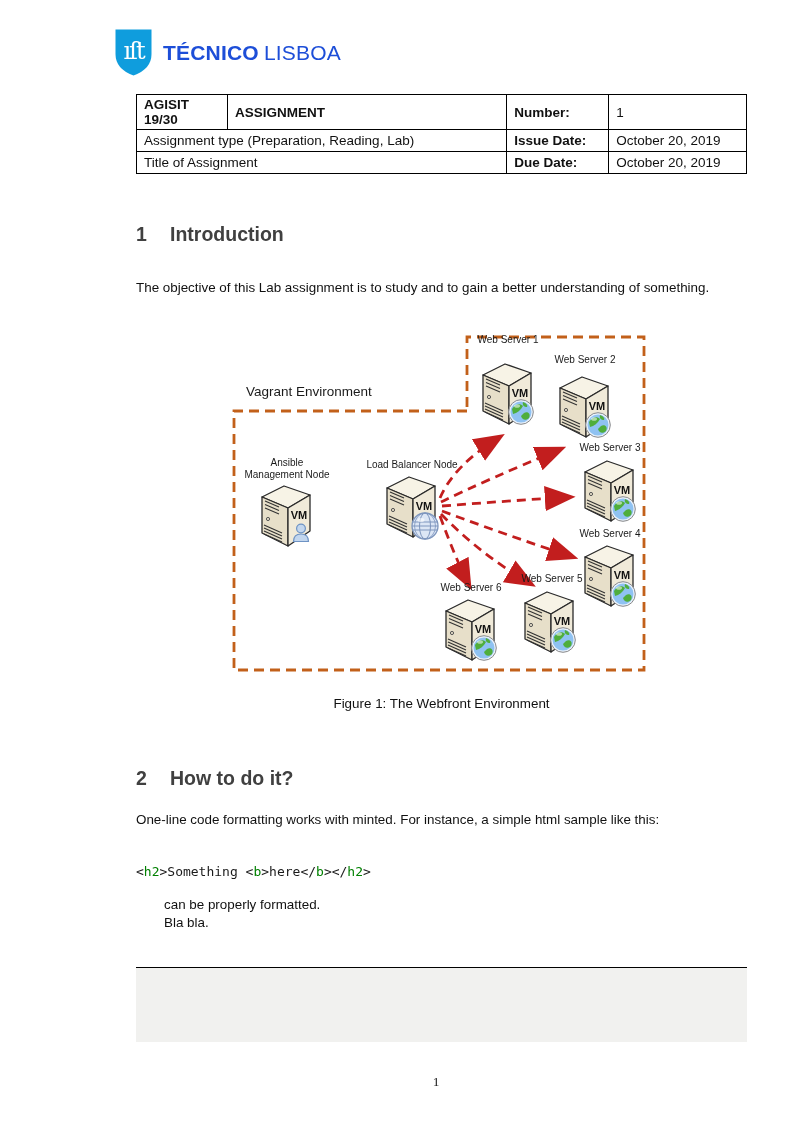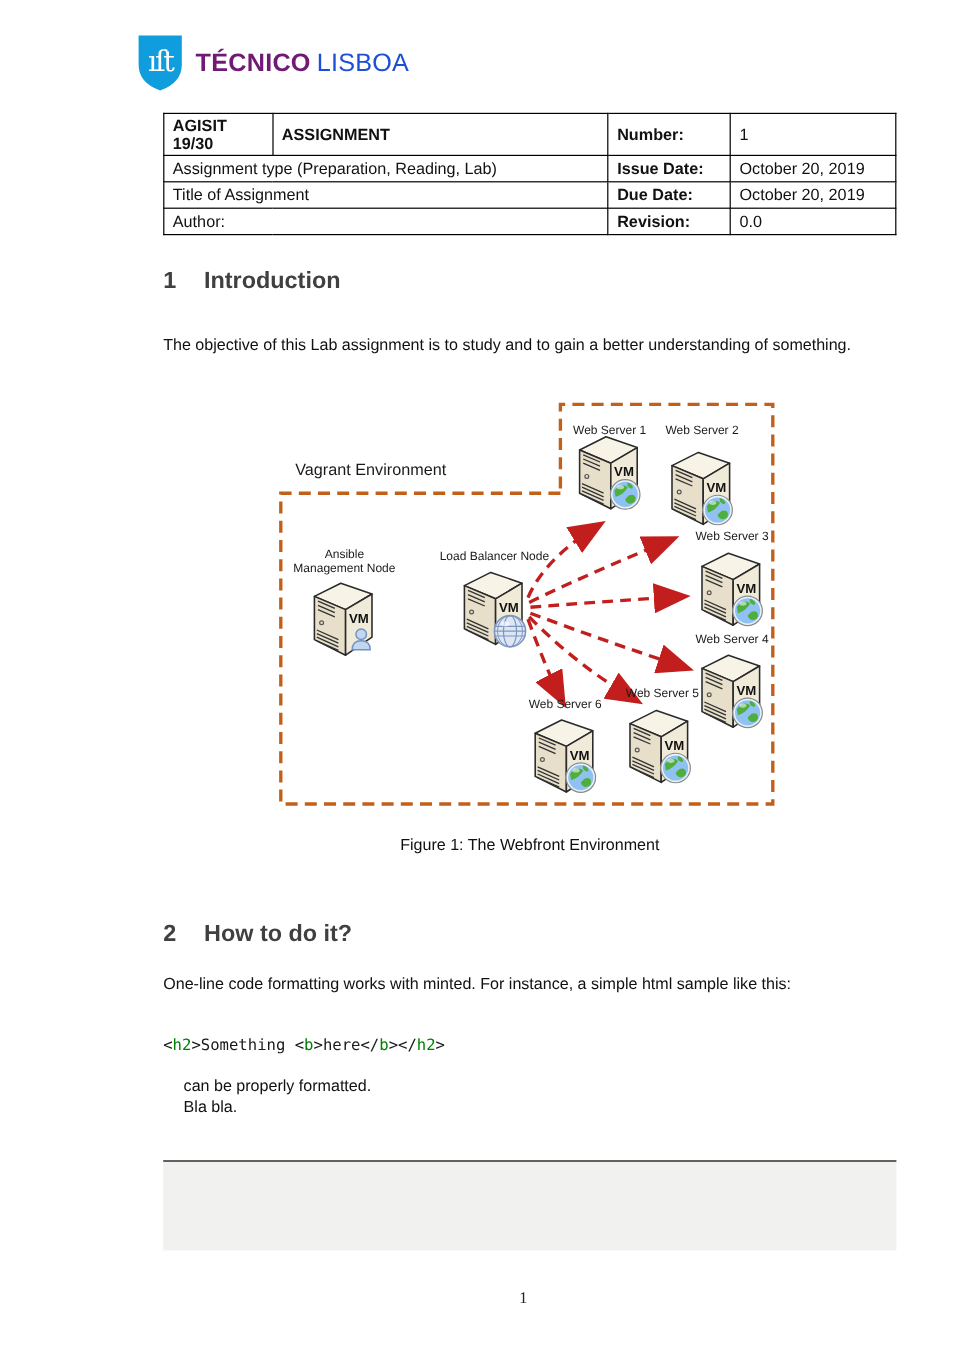--- a/index.html
+++ b/index.html
@@ -7,21 +7,21 @@
   .page {
     position:relative; width:716px; height:1123px; margin:0 auto;
     background:#ffffff; overflow:hidden;
     font-family:"Liberation Sans", sans-serif; color:#111;
   }
 
   
   .logo { position:absolute; left:75px; top:28px; display:flex; align-items:center; }
   .logo-shield { width:39px; height:49px; }
   .logo-text { margin-left:10px; font-size:21px; letter-spacing:.2px; }
-  .logo-text .bold  { font-weight:bold; color:#701a75; }
+  .logo-text .bold  { font-weight:bold; color:#1d4ed8; }
   .logo-text .light { font-weight:normal; color:#1d4ed8; margin-left:5px; }
 
   
   .head-table { position:absolute; left:97px; top:94px; width:611px;
     border-collapse:collapse; font-size:13.5px; }
   .head-table td { border:1.2px solid #000; padding:2px 7px; height:22px; vertical-align:middle; }
   .head-table td.b { font-weight:bold; }
 
   
   .sec-head { position:absolute; left:97px; font-size:19.5px; font-weight:bold; color:#404040; }
@@ -36,21 +36,21 @@
     white-space:nowrap; transform:translateX(-50%); text-align:center; }
   .env-label { position:absolute; left:110px; top:54px; font-size:13.5px; color:#1a1a1a; }
   .caption { position:absolute; left:97px; top:696px; width:611px;
     text-align:center; font-size:13.4px; color:#111; }
 
   
   .inline-code { position:absolute; left:97px; top:864px;
     font-family:"DejaVu Sans Mono", monospace; font-size:13px; }
   .tok-plain { color:#1a1a1a; }
   .tok-tag   { color:var(--c-tag,#008000); }
-  .indent-lines { position:absolute; left:114px; top:896px; font-size:13.4px; line-height:17.5px; }
+  .indent-lines { position:absolute; left:125px; top:896px; font-size:13.4px; line-height:17.5px; }
   .code-block { position:absolute; left:97px; top:967px; width:611px; height:75px;
     background:#f1f1ef; border-top:1.2px solid #000;
     font-family:"DejaVu Sans Mono", monospace; font-size:12.5px; font-style:italic;
     color:var(--c-comment,#408080); padding:8px 6px 0 4px; }
   .code-block .cline { line-height:24px; white-space:pre; }
 
   .page-num { position:absolute; left:0; top:1074px; width:794px; text-align:center;
     font-family:"Liberation Serif", serif; font-size:13.5px; color:#222; }
 </style>
 </head>
@@ -85,25 +85,20 @@
     <tr>
       <td colspan="2">Assignment type (Preparation, Reading, Lab)</td>
       <td class="b">Issue Date:</td>
       <td>October 20, 2019</td>
     </tr>
     <tr>
       <td colspan="2">Title of Assignment</td>
       <td class="b">Due Date:</td>
       <td>October 20, 2019</td>
     </tr>
-    <tr>
-      <td colspan="2">Author:</td>
-      <td class="b">Revision:</td>
-      <td>0.0</td>
-    </tr>
   </tbody>
     </table>
 
   <div class="sec-head" style="top:223px;">
     <span class="num">1</span><span>Introduction</span>
   </div>
   <div class="para" style="top:279px;">The objective of this Lab assignment is to study and to gain a better understanding of something.</div>
 
   <div class="figure">
     <svg width="611" height="350" viewBox="0 0 611 350">
@@ -180,21 +175,21 @@
         <use href="#srv-tower"></use>
           <use href="#srv-lbglobe" transform="translate(41,53)"></use>
         </g>
       <g transform="translate(123,152)">
         <use href="#srv-tower"></use>
           <use href="#srv-person" transform="translate(42,52)"></use>
         </g>
     </svg>
 
     <div class="env-label">Vagrant Environment</div>
-    <div class="fig-label" style="left:372px; top:24px;">Web Server 1</div>
+    <div class="fig-label" style="left:372px; top:4px;">Web Server 1</div>
     <div class="fig-label" style="left:449px; top:24px;">Web Server 2</div>
     <div class="fig-label" style="left:474px; top:112px;">Web Server 3</div>
     <div class="fig-label" style="left:474px; top:198px;">Web Server 4</div>
     <div class="fig-label" style="left:416px; top:243px;">Web Server 5</div>
     <div class="fig-label" style="left:335px; top:252px;">Web Server 6</div>
     <div class="fig-label" style="left:276px; top:129px;">Load Balancer Node</div>
     <div class="fig-label" style="left:151px; top:127px;">
       <div>Ansible</div>
       <div>Management Node</div>
     </div>

